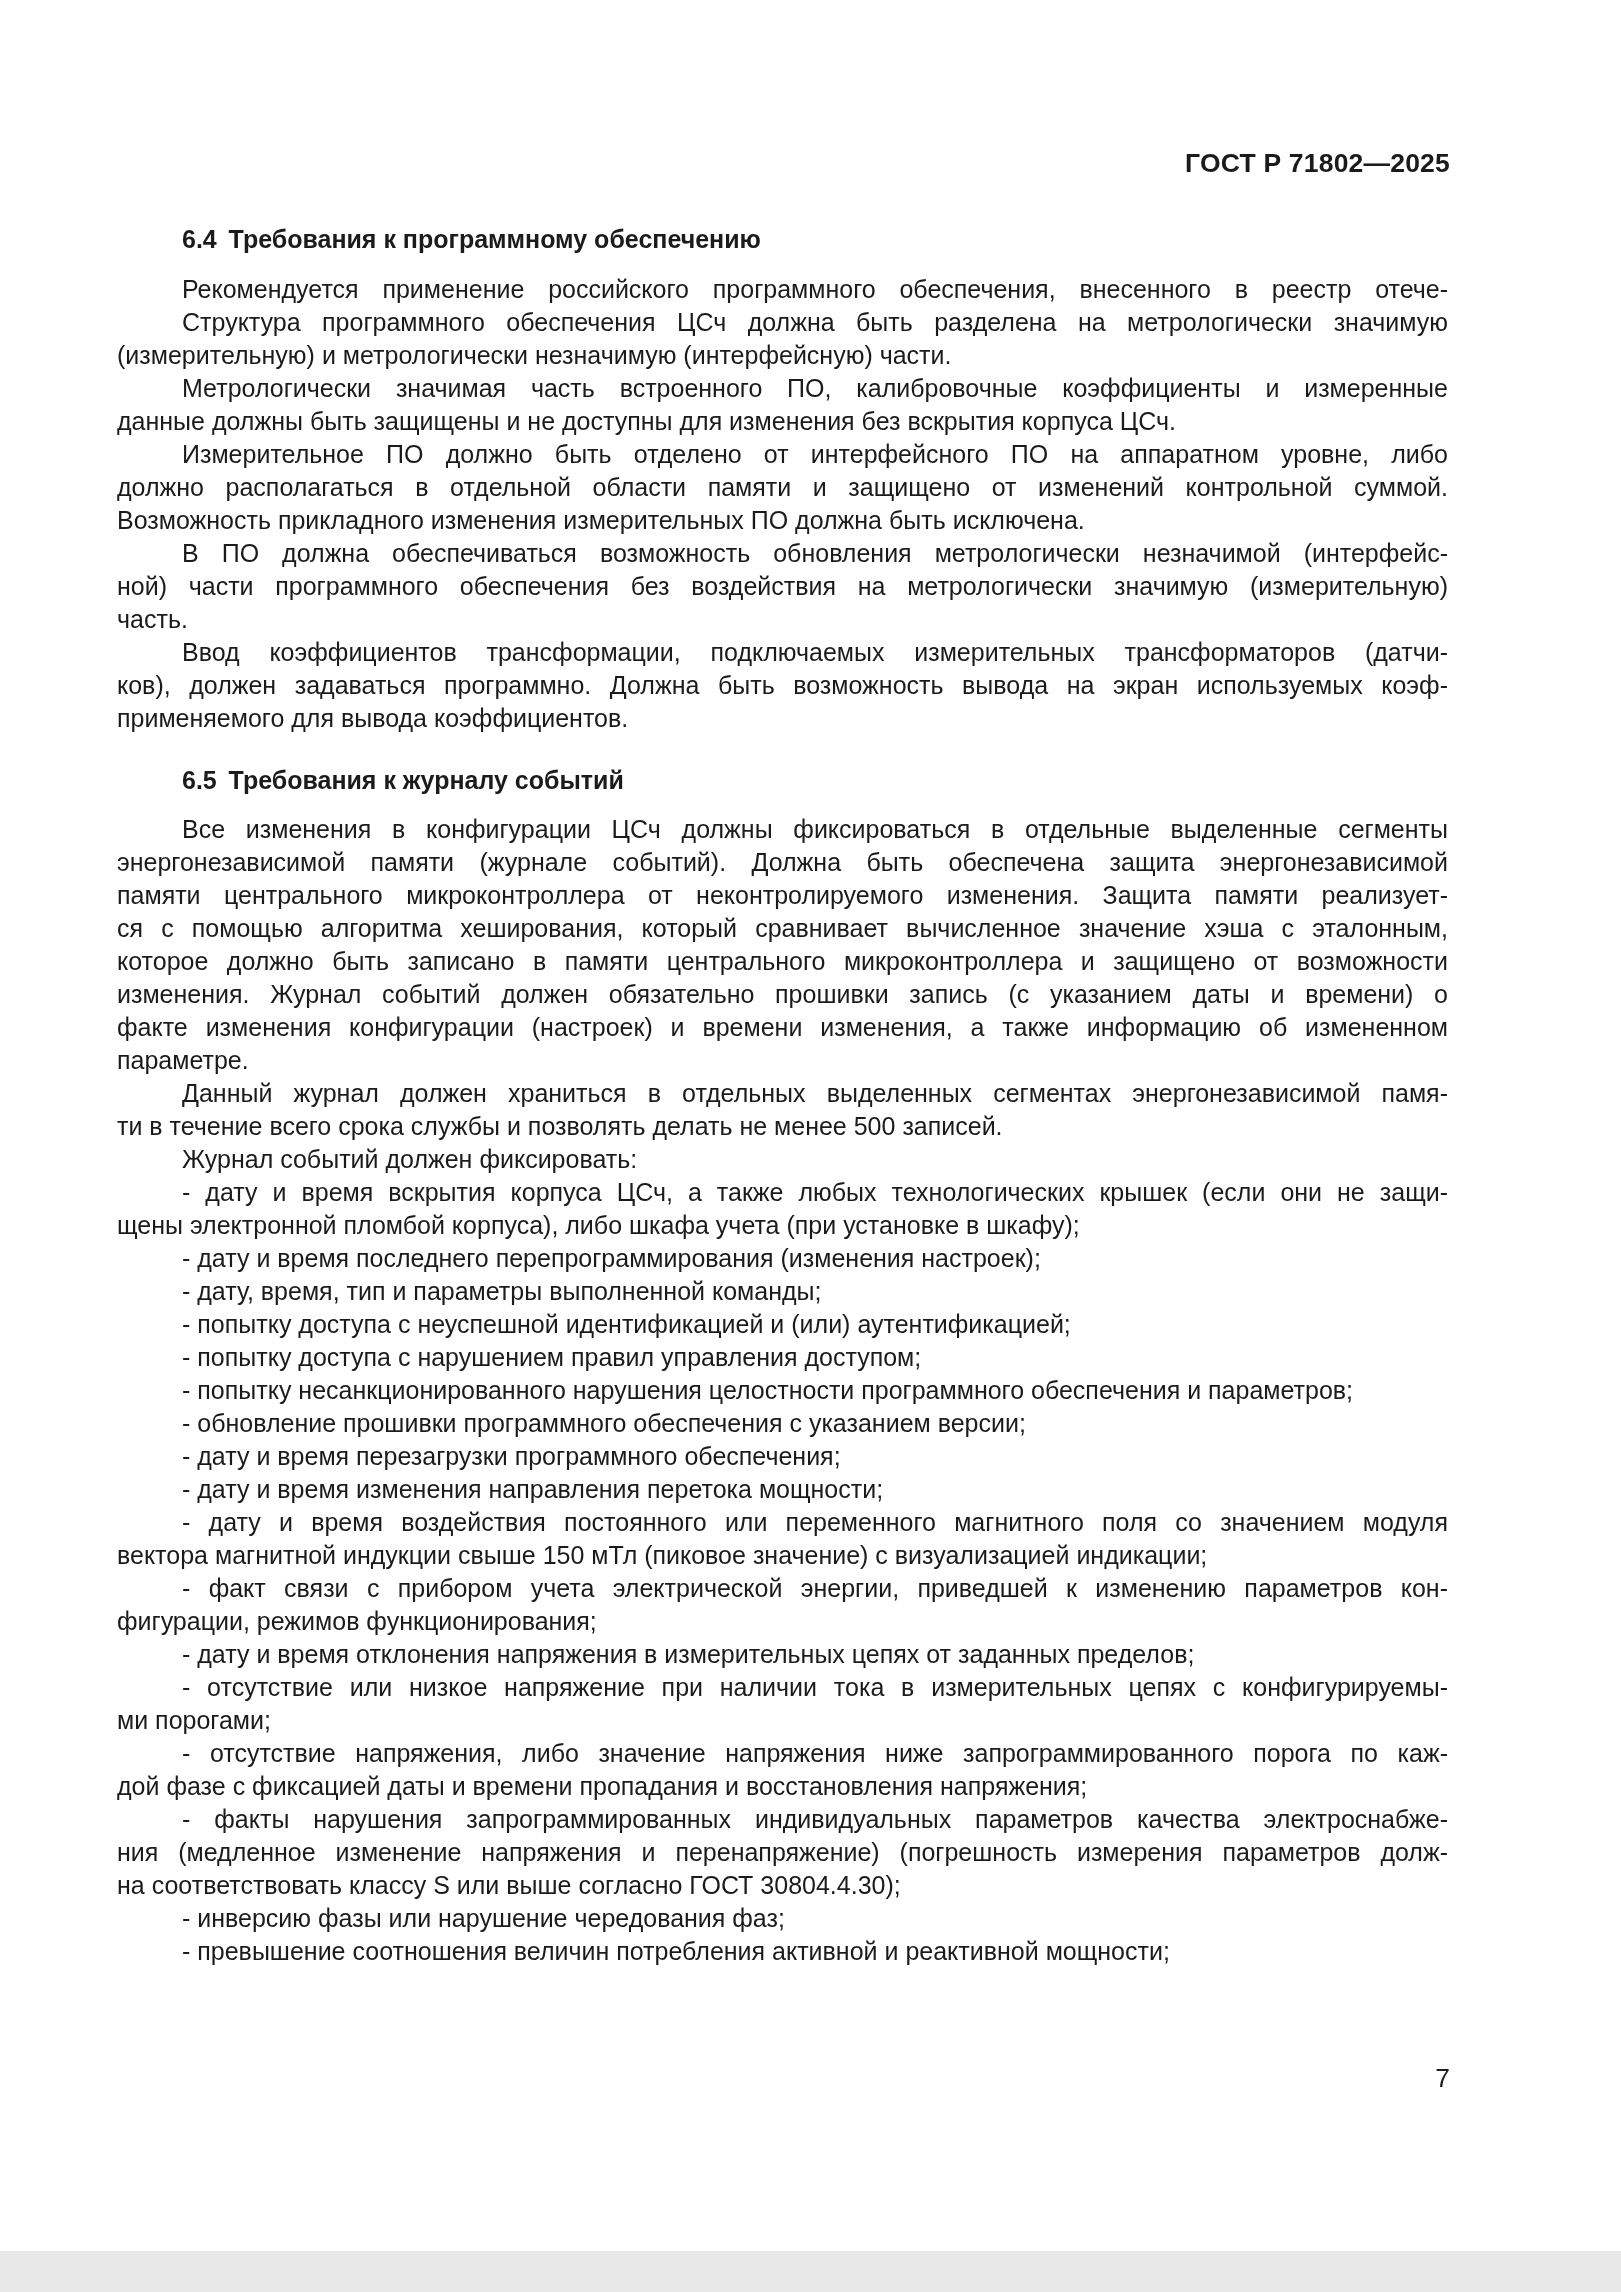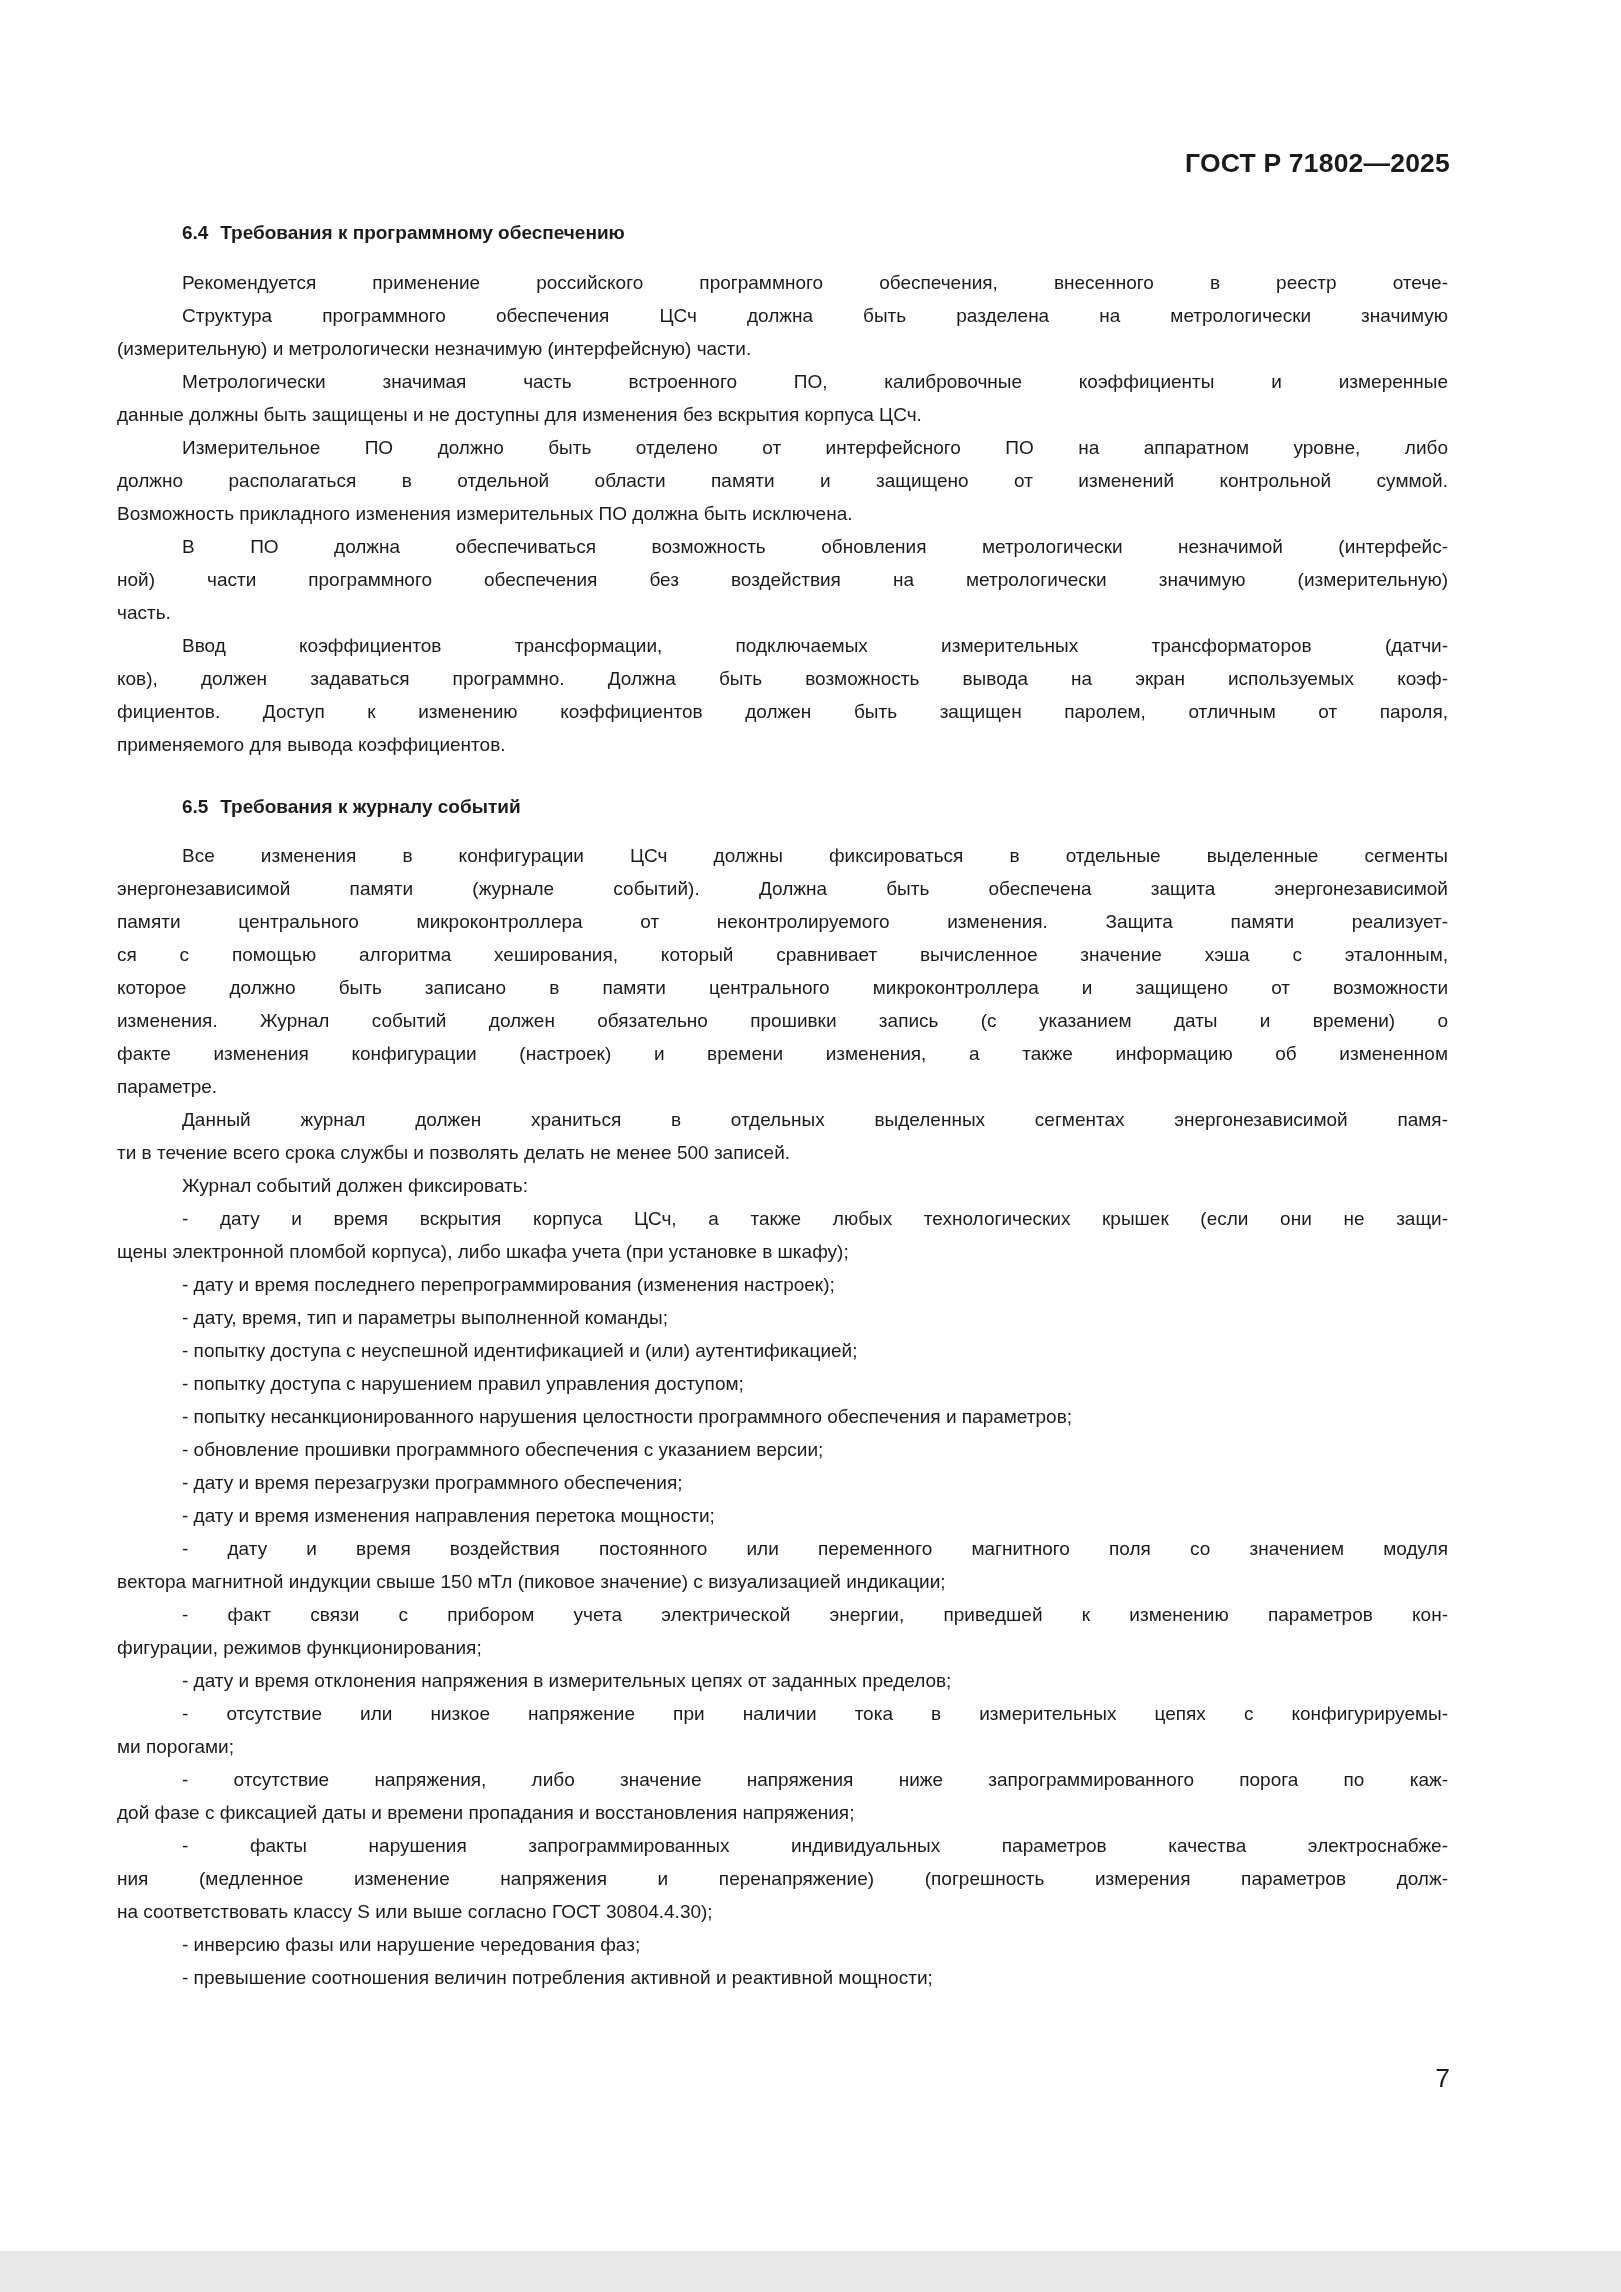--- a/index.html
+++ b/index.html
@@ -18,24 +18,24 @@
     left: 117px;
     width: 1333px;
     text-align: right;
     font-size: 26.5px;
     font-weight: bold;
     line-height: 32px;
     letter-spacing: 0.2px;
   }
   .content {
     position: absolute;
-    top: 187px;
+    top: 194px;
     left: 117px;
     width: 1331px;
-    font-size: 19px;
+    font-size: 25px;
     line-height: 33px;
     display: flow-root;
   }
   .heading {
     font-weight: bold;
     margin-top: 29px;
     margin-bottom: 16.7px;
     text-indent: 65px;
     white-space: nowrap;
   }
@@ -82,21 +82,20 @@
         <div class="line end">Возможность прикладного изменения измерительных ПО должна быть исключена.</div>
       </div>
       <div class="para">
         <div class="line indent">В ПО должна обеспечиваться возможность обновления метрологически незначимой (интерфейс-</div>
         <div class="line">ной) части программного обеспечения без воздействия на метрологически значимую (измерительную)</div>
         <div class="line end">часть.</div>
       </div>
       <div class="para">
         <div class="line indent">Ввод коэффициентов трансформации, подключаемых измерительных трансформаторов (датчи-</div>
         <div class="line">ков), должен задаваться программно. Должна быть возможность вывода на экран используемых коэф-</div>
-        <div class="line">фициентов. Доступ к изменению коэффициентов должен быть защищен паролем, отличным от пароля,</div>
         <div class="line end">применяемого для вывода коэффициентов.</div>
       </div>
       <div class="heading"><span class="h-num">6.5</span><span>Требования к журналу событий</span></div>
       <div class="para">
         <div class="line indent">Все изменения в конфигурации ЦСч должны фиксироваться в отдельные выделенные сегменты</div>
         <div class="line">энергонезависимой памяти (журнале событий). Должна быть обеспечена защита энергонезависимой</div>
         <div class="line">памяти центрального микроконтроллера от неконтролируемого изменения. Защита памяти реализует-</div>
         <div class="line">ся с помощью алгоритма хеширования, который сравнивает вычисленное значение хэша с эталонным,</div>
         <div class="line">которое должно быть записано в памяти центрального микроконтроллера и защищено от возможности</div>
         <div class="line">изменения. Журнал событий должен обязательно прошивки запись (с указанием даты и времени) о</div>

